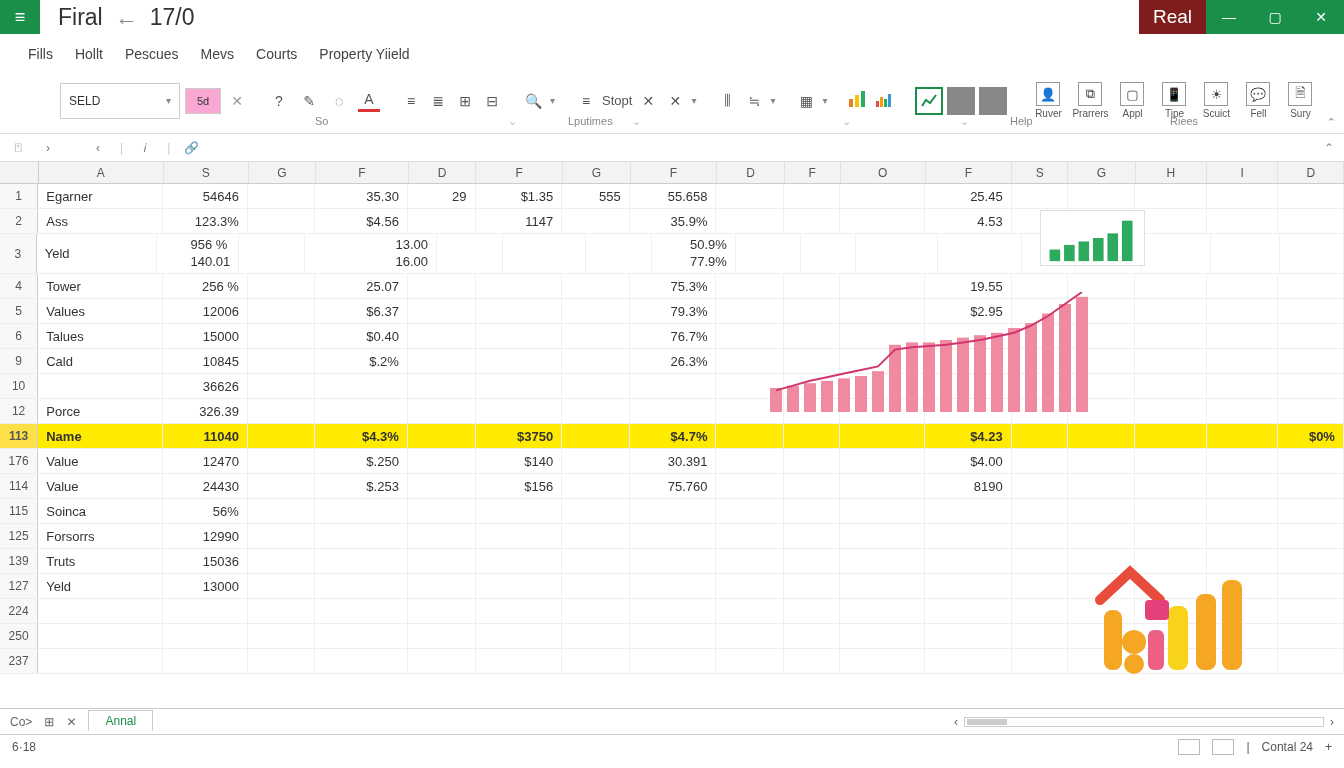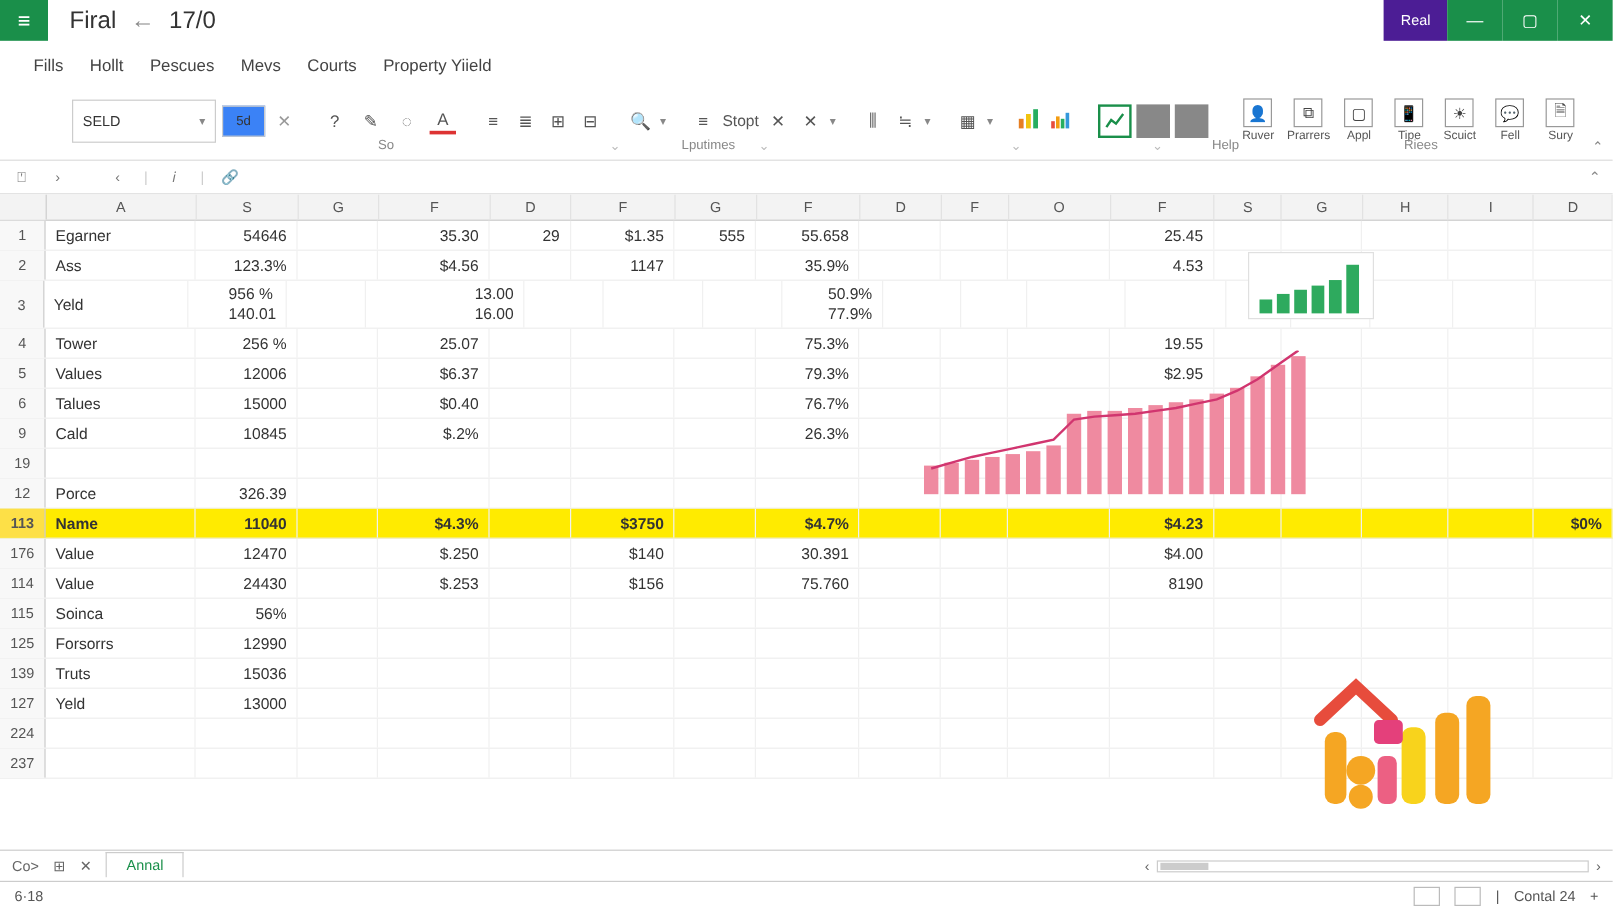--- a/index.html
+++ b/index.html
@@ -1,33 +1,33 @@
 <!DOCTYPE html>
 <html><head>
 <meta charset="utf-8">
 <style>
 * { margin:0; padding:0; box-sizing:border-box; font-family:"Segoe UI",Arial,sans-serif; }
 body { width:1344px; height:768px; overflow:hidden; background:#fff; font-size:13px; color:#333; }
 
 
 .titlebar { height:34px; background:#fff; display:flex; align-items:center; }
 .hamburger { width:40px; height:34px; background:#1a8f4a; color:#fff; display:flex; align-items:center; justify-content:center; font-size:18px; }
-.title-left { display:flex; align-items:center; gap:12px; padding-left:18px; color:#333; font-size:20px; }
+.title-left { display:flex; align-items:center; gap:12px; padding-left:18px; color:#333; font-size:23px; }
 .title-right { margin-left:auto; display:flex; align-items:center; height:34px; }
-.real-box { background:#4c1d95; color:#fff; height:34px; display:flex; align-items:center; padding:0 14px; font-size:12px; }
+.real-box { background:#7f1d1d; color:#fff; height:34px; display:flex; align-items:center; padding:0 14px; font-size:19px; }
 .winbtn { width:46px; height:34px; background:#1a8f4a; color:#fff; display:flex; align-items:center; justify-content:center; font-size:14px; }
 
 
 .menubar { height:28px; display:flex; align-items:flex-end; gap:22px; padding-left:28px; color:#444; font-size:14px; }
 .menubar span { cursor:default; }
 
 
 .ribbon { height:72px; border-bottom:1px solid #ddd; display:flex; padding:6px 10px 0 50px; position:relative; }
 .namebox-sel { width:120px; height:26px; border:1px solid #ccc; display:flex; align-items:center; padding:17px 8px; font-size:12px; justify-content:space-between; }
-.small-in { width:36px; height:26px; border:1px solid #ccc; background:#3b82f6; font-size:11px; display:flex; align-items:center; justify-content:center; }
+.small-in { width:36px; height:26px; border:1px solid #ccc; background:#f9a8d4; font-size:11px; display:flex; align-items:center; justify-content:center; }
 .rib-ico { width:22px; height:22px; display:flex; align-items:center; justify-content:center; color:#555; font-size:14px; }
 .rib-grp { display:flex; align-items:center; gap:5px; padding:0 10px; position:relative; }
 .chart-ico { width:20px; height:20px; display:inline-block; }
 .bigbtn { display:flex; flex-direction:column; align-items:center; width:42px; font-size:10px; color:#555; gap:2px; }
 .bigbtn .ic { width:24px; height:24px; border:1px solid #999; display:flex; align-items:center; justify-content:center; font-size:13px; color:#444; }
 .sel-chart { width:28px; height:28px; border:2px solid #1a8f4a; display:flex; align-items:center; justify-content:center; }
 .gray-chart { width:28px; height:28px; background:#888; margin-left:2px; }
 .collapse { position:absolute; right:8px; bottom:4px; color:#888; font-size:11px; }
 .grp-label-row { position:absolute; bottom:2px; left:0; right:0; height:16px; display:flex; font-size:11px; color:#888; }
 .grp-label-row span { position:absolute; }
@@ -383,23 +383,23 @@
         <div class="cell cF4 r"></div>
         <div class="cell cO r"></div>
         <div class="cell cF5 r"></div>
         <div class="cell cS2 r"></div>
         <div class="cell cG3 r"></div>
         <div class="cell cH r"></div>
         <div class="cell cI r"></div>
         <div class="cell cD3 r"></div>
       </div>
       <div class="row">
-        <div class="rh">19</div>
+        <div class="rh">10</div>
         <div class="cell cA"></div>
-        <div class="cell cS r"></div>
+        <div class="cell cS r">36626</div>
         <div class="cell cG r"></div>
         <div class="cell cF r"></div>
         <div class="cell cD r"></div>
         <div class="cell cF2 r"></div>
         <div class="cell cG2 r"></div>
         <div class="cell cF3 r"></div>
         <div class="cell cD2 r"></div>
         <div class="cell cF4 r"></div>
         <div class="cell cO r"></div>
         <div class="cell cF5 r"></div>
@@ -564,20 +564,40 @@
         <div class="cell cO r"></div>
         <div class="cell cF5 r"></div>
         <div class="cell cS2 r"></div>
         <div class="cell cG3 r"></div>
         <div class="cell cH r"></div>
         <div class="cell cI r"></div>
         <div class="cell cD3 r"></div>
       </div>
       <div class="row">
         <div class="rh">224</div>
+        <div class="cell cA"></div>
+        <div class="cell cS r"></div>
+        <div class="cell cG r"></div>
+        <div class="cell cF r"></div>
+        <div class="cell cD r"></div>
+        <div class="cell cF2 r"></div>
+        <div class="cell cG2 r"></div>
+        <div class="cell cF3 r"></div>
+        <div class="cell cD2 r"></div>
+        <div class="cell cF4 r"></div>
+        <div class="cell cO r"></div>
+        <div class="cell cF5 r"></div>
+        <div class="cell cS2 r"></div>
+        <div class="cell cG3 r"></div>
+        <div class="cell cH r"></div>
+        <div class="cell cI r"></div>
+        <div class="cell cD3 r"></div>
+      </div>
+      <div class="row">
+        <div class="rh">250</div>
         <div class="cell cA"></div>
         <div class="cell cS r"></div>
         <div class="cell cG r"></div>
         <div class="cell cF r"></div>
         <div class="cell cD r"></div>
         <div class="cell cF2 r"></div>
         <div class="cell cG2 r"></div>
         <div class="cell cF3 r"></div>
         <div class="cell cD2 r"></div>
         <div class="cell cF4 r"></div>

